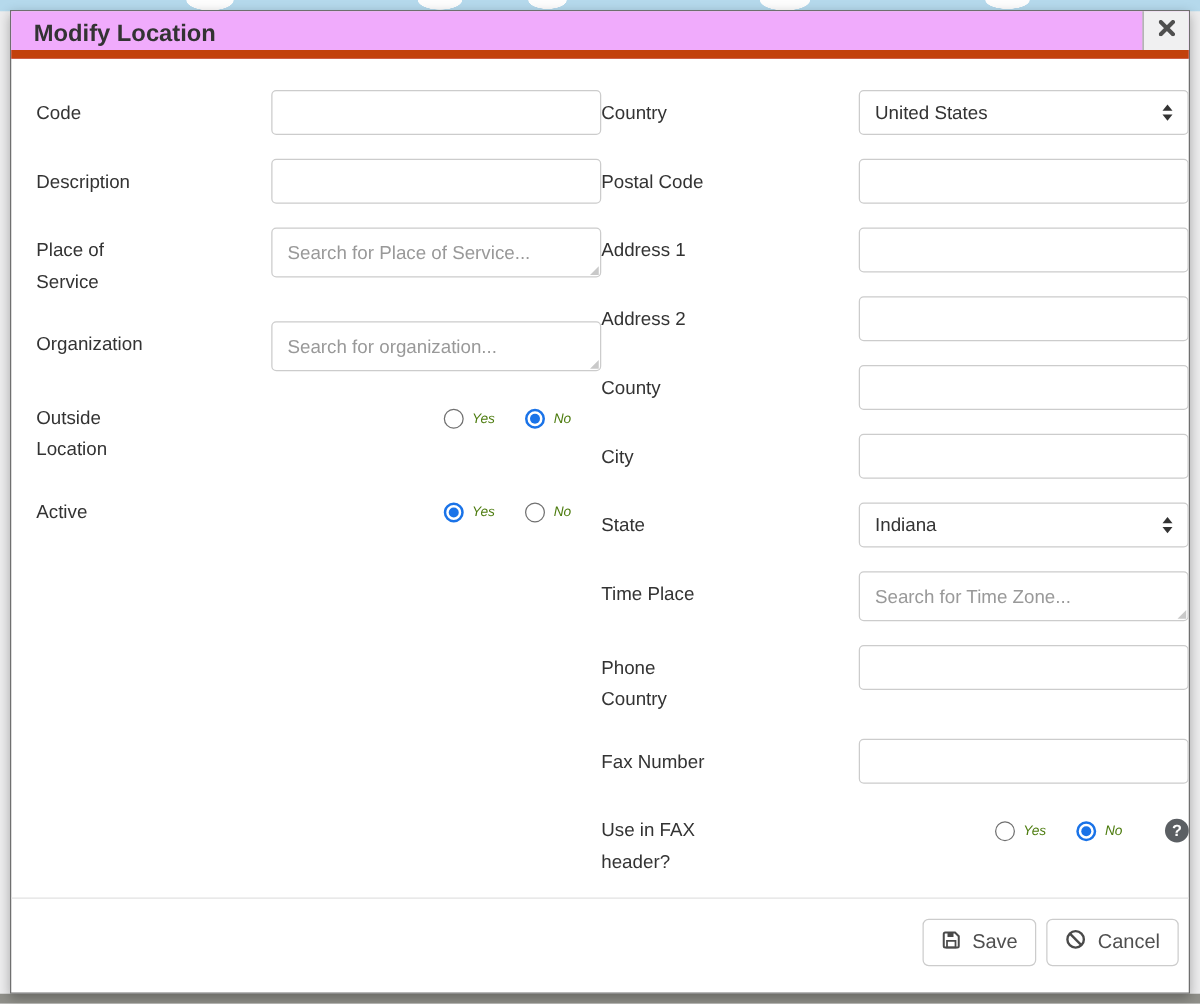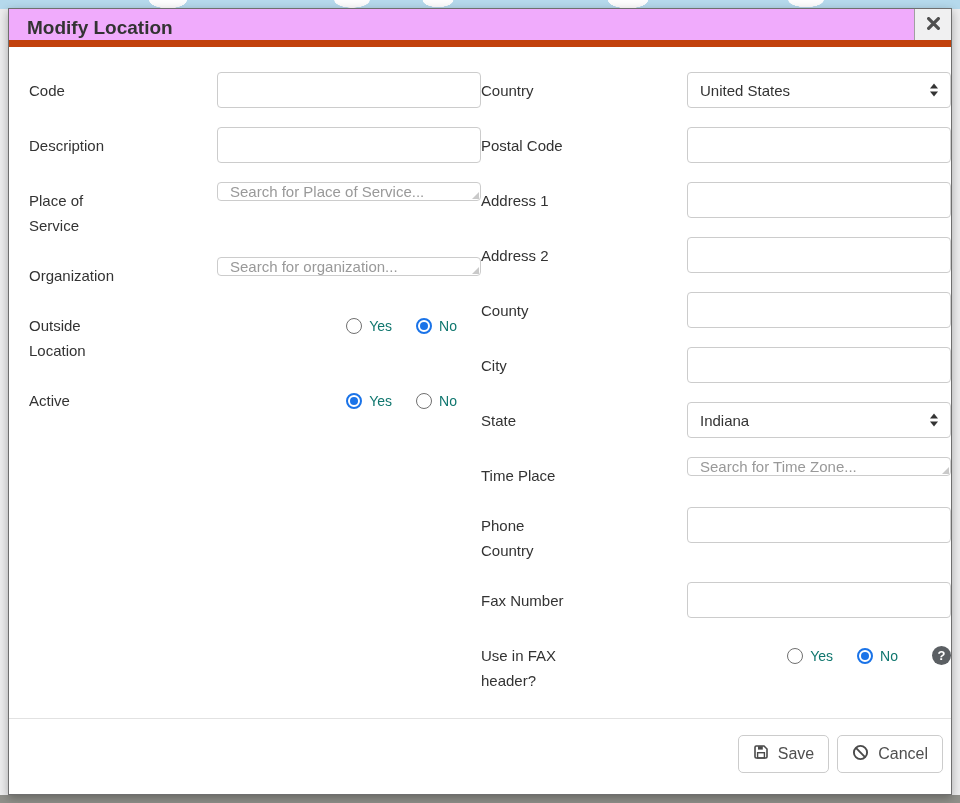--- a/index.html
+++ b/index.html
@@ -50,21 +50,21 @@
   .field-label {
     width: 95px; margin-right: 55px; flex-shrink: 0;
     font-size: 15px; line-height: 25px; color: #333; padding-top: 6px;
   }
   .text-input {
     width: 264px; height: 36px; border: 1px solid #ccc; border-radius: 4px;
     padding: 0 12px; font-size: 15px; color: #333; background: #fff;
     font-family: inherit; outline: none;
   }
   .text-input::placeholder { color: #999; opacity: 1; }
-  .search-wrap { position: relative; width: 264px; height: 19px; }
+  .search-wrap { position: relative; width: 264px; height: 40px; }
   .search-wrap .text-input { width: 100%; height: 100%; }
   .grip {
     position: absolute; right: 2px; bottom: 2px; width: 0; height: 0;
     border-left: 7px solid transparent; border-bottom: 7px solid #c9c9c9;
   }
   .select-box {
     position: relative; width: 264px; height: 36px; background: #fff;
     border: 1px solid #ccc; border-radius: 4px; cursor: pointer;
     display: flex; align-items: center; padding: 0 28px 0 12px;
     font-size: 15px; color: #333;
@@ -80,21 +80,21 @@
   .radio-opt { display: flex; align-items: center; margin-right: 24px; cursor: pointer; }
   .radio-dot {
     width: 16px; height: 16px; border-radius: 50%;
     border: 1.5px solid #707070; background: #fff; margin-right: 7px; flex-shrink: 0;
   }
   .radio-dot.checked { border: 2px solid #1a73e8; position: relative; }
   .radio-dot.checked::after {
     content: ""; position: absolute; left: 2px; top: 2px; right: 2px; bottom: 2px;
     border-radius: 50%; background: #1a73e8;
   }
-  .radio-text { font-size: 14px; color: #0f766e; }
+  .radio-text { font-size: 11px; color: #4d7c0f; font-style: italic; }
   .help-icon {
     width: 19px; height: 19px; border-radius: 50%; background: #5b5f63;
     color: #fff; font-size: 13px; font-weight: bold;
     display: flex; align-items: center; justify-content: center;
     margin-left: 10px; cursor: pointer;
   }
   .modal-footer {
     position: absolute; left: 0; right: 0; bottom: 0; height: 76px;
     border-top: 1px solid #e2e2e2;
     display: flex; justify-content: flex-end; align-items: flex-start;

